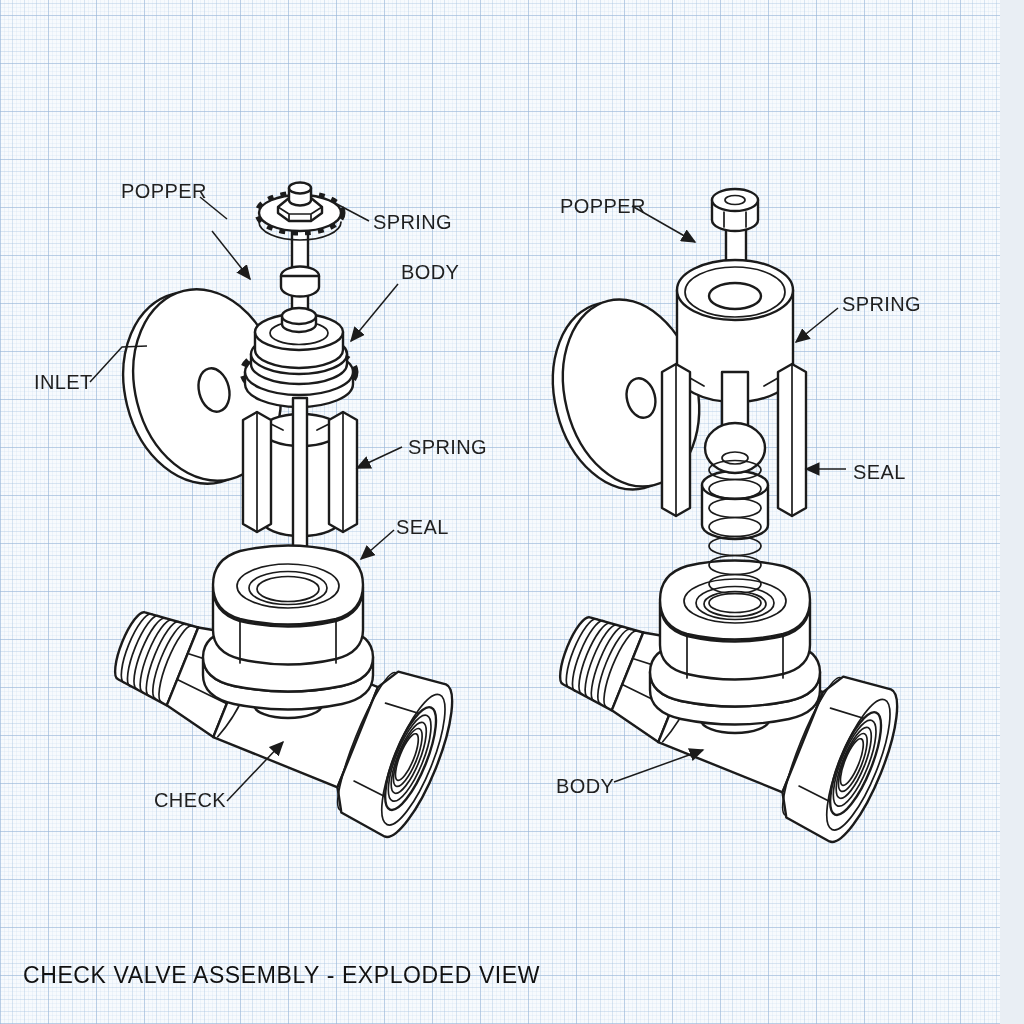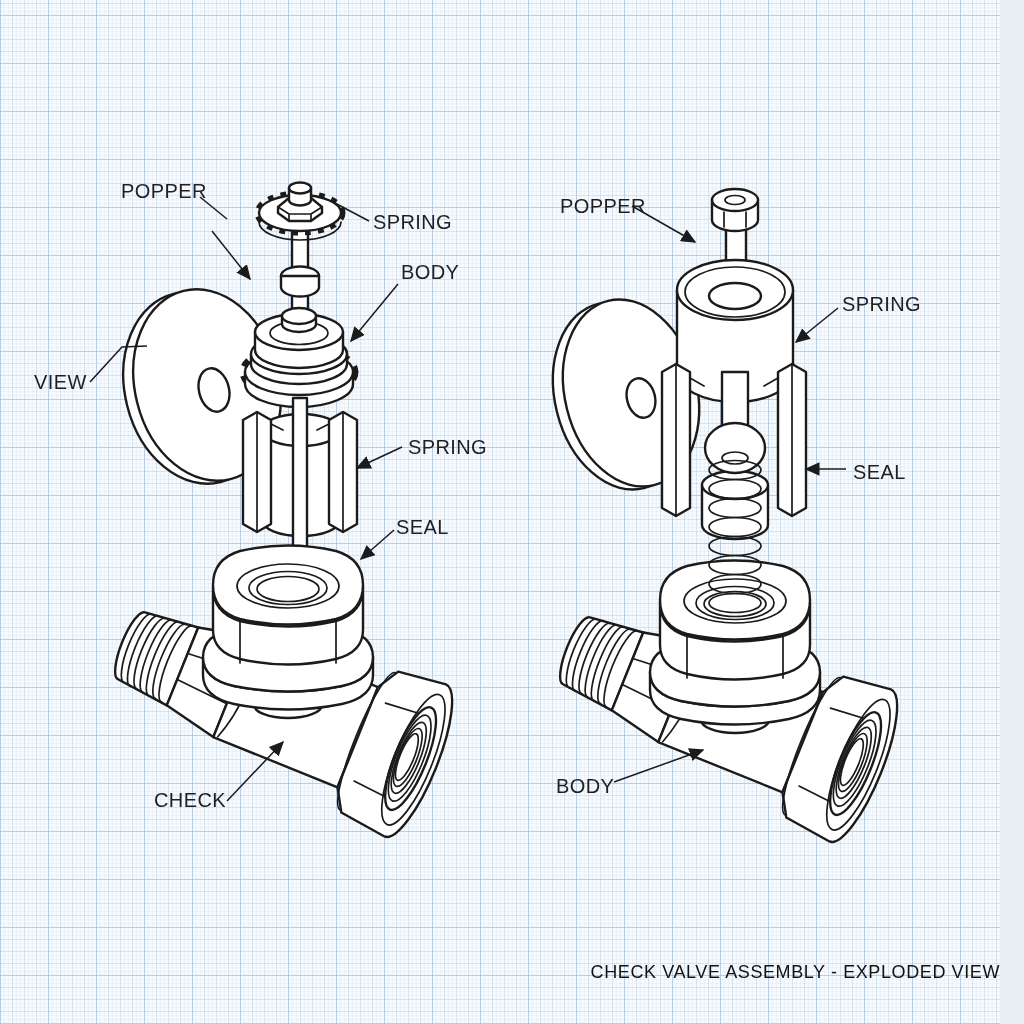--- a/index.html
+++ b/index.html
@@ -18,22 +18,22 @@
   svg.draw{position:absolute;left:0;top:0;}
   .part{fill:#ffffff;stroke:#1b1b1b;stroke-width:2.4;stroke-linejoin:round;stroke-linecap:round;}
   .det{fill:none;stroke:#1b1b1b;stroke-width:1.7;stroke-linejoin:round;stroke-linecap:round;}
   .teeth{fill:#ffffff;stroke:#1b1b1b;}
   .lead{fill:none;stroke:#1b1b1b;stroke-width:1.5;}
   .lbl{
     position:absolute;color:#1f1f1f;font-size:20px;letter-spacing:.4px;
     white-space:nowrap;user-select:none;
   }
   #caption{
-    position:absolute;left:0;right:0;top:962px;text-align:right;
-    color:#111;font-size:18px;letter-spacing:.6px;
+    position:absolute;left:0;right:0;top:962px;text-align:left;
+    color:#111;font-size:23px;letter-spacing:.6px;padding-left:23px;
   }
 </style>
 </head>
 <body>
 
 <div id="page">
 
 <svg class="draw" width="1024" height="1024" viewBox="0 0 1024 1024">
   <defs>
     <marker id="ah" markerWidth="11" markerHeight="9" refX="9" refY="4.5" orient="auto">
@@ -209,21 +209,21 @@
     <path class="lead" d="M632,206 L695,242" marker-end="url(#ah)"></path>
     <path class="lead" d="M838,308 L796,342" marker-end="url(#ah)"></path>
     <path class="lead" d="M846,469 L806,469" marker-end="url(#ah)"></path>
     <path class="lead" d="M614,782 L703,750" marker-end="url(#ah)"></path>
   </g>
 </svg>
 
 <div class="lbl" style="left:121px;top:180px">POPPER</div>
 <div class="lbl" style="left:373px;top:211px">SPRING</div>
 <div class="lbl" style="left:401px;top:261px">BODY</div>
-<div class="lbl" style="left:34px;top:371px">VIEW</div>
+<div class="lbl" style="left:34px;top:371px">INLET</div>
 <div class="lbl" style="left:408px;top:436px">SPRING</div>
 <div class="lbl" style="left:396px;top:516px">SEAL</div>
 <div class="lbl" style="left:154px;top:789px">CHECK</div>
 
 <div class="lbl" style="left:560px;top:195px">POPPER</div>
 <div class="lbl" style="left:842px;top:293px">SPRING</div>
 <div class="lbl" style="left:853px;top:461px">SEAL</div>
 <div class="lbl" style="left:556px;top:775px">BODY</div>
 
 <div id="caption">CHECK VALVE ASSEMBLY - EXPLODED VIEW</div>

